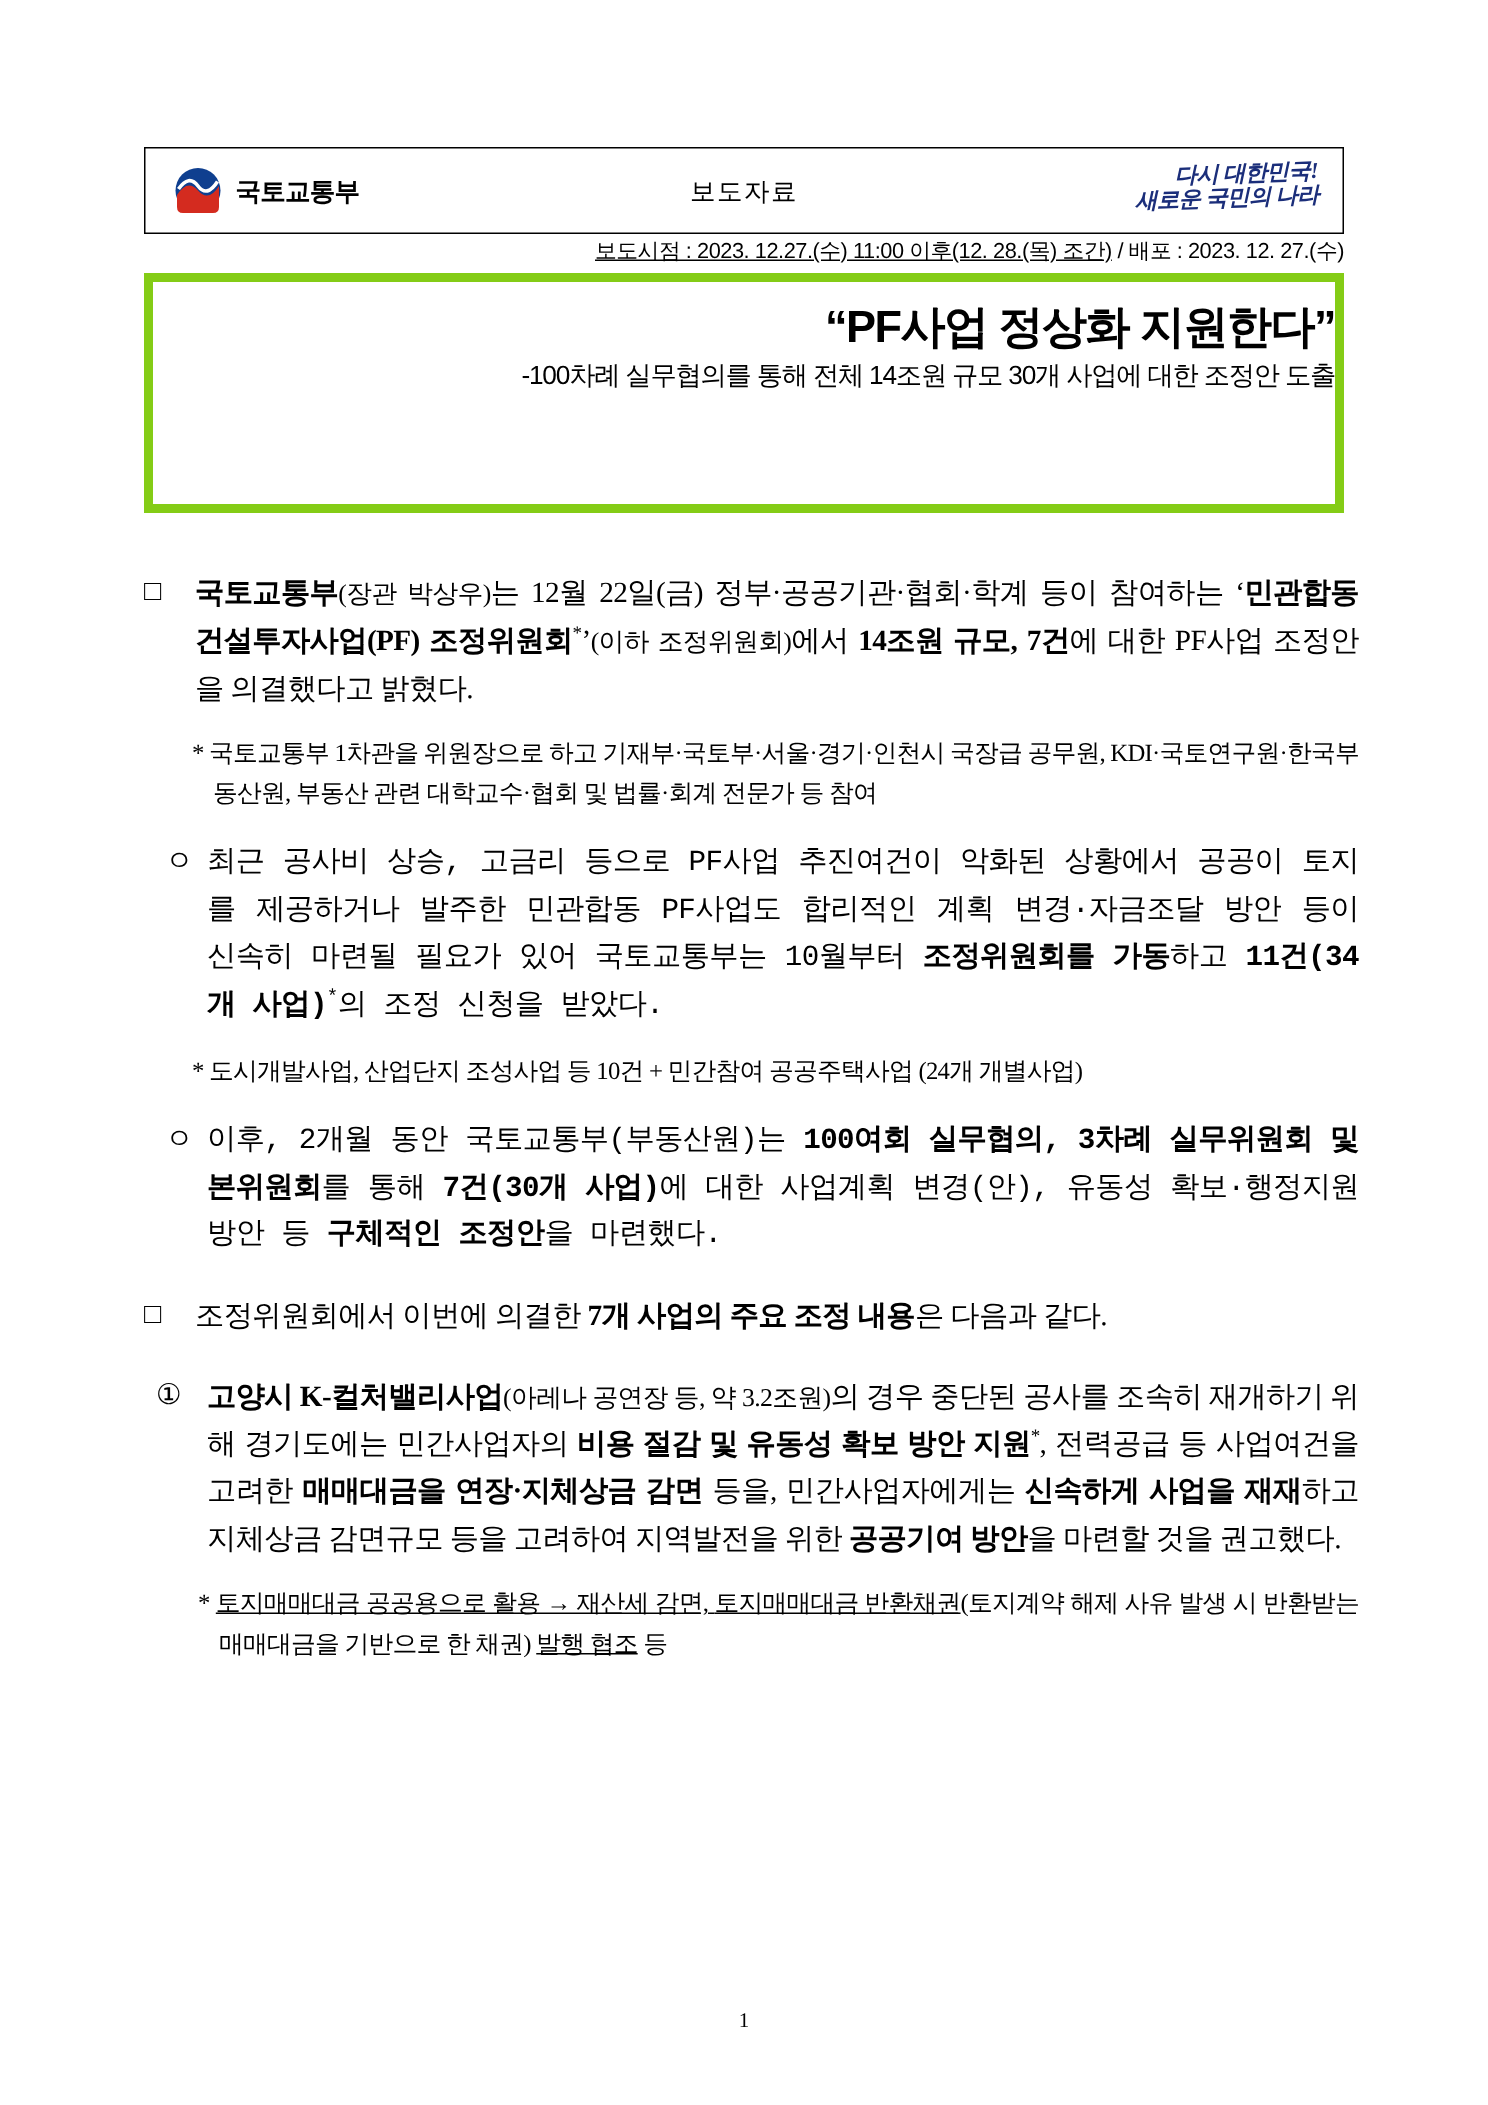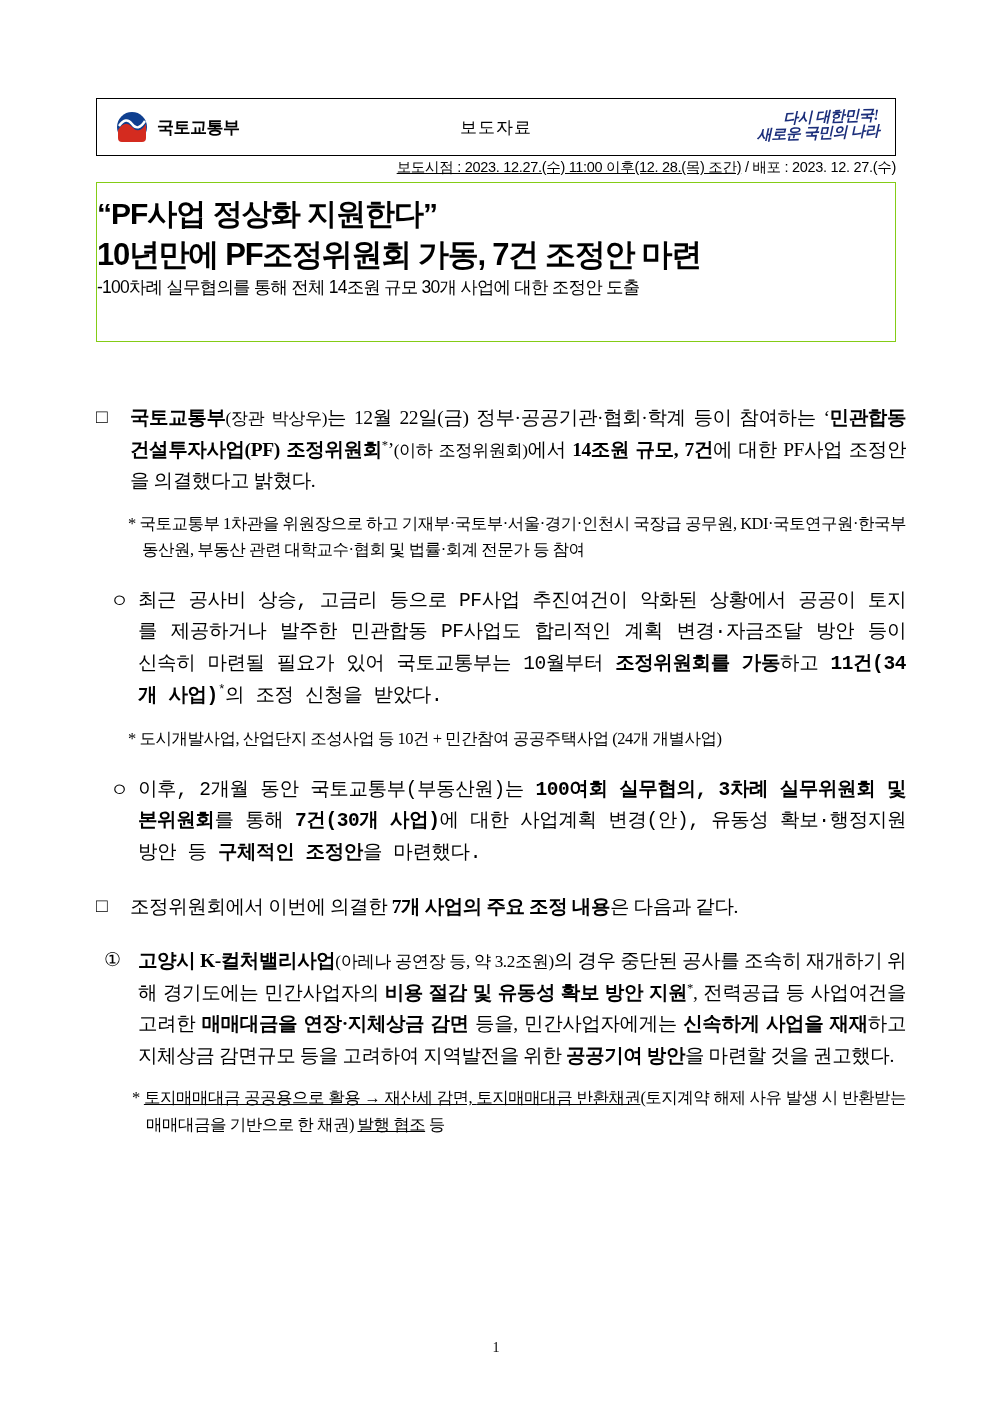--- a/index.html
+++ b/index.html
@@ -91,24 +91,24 @@
   }
   .date-line .ul { text-decoration: underline; }
 
   
   .title-box {
     position: absolute;
     left: 96px;
     top: 182px;
     width: 800px;
     height: 160px;
-    border: 1px solid #84cc16;
+    border: 6px solid #84cc16;
     box-sizing: border-box;
     padding-top: 12px;
-    text-align: left;
+    text-align: right;
   }
   .title-1 {
     font-family: "Liberation Sans", sans-serif;
     font-size: 30px;
     font-weight: bold;
     letter-spacing: -1px;
     line-height: 1.25;
   }
   .title-2 {
     font-family: "Liberation Sans", sans-serif;
@@ -143,21 +143,20 @@
     position: absolute;
     left: 0;
     top: 0;
     width: 28px;
     text-align: left;
     font-size: 19px;
   }
   .para .ptext {
     display: block;
     padding-left: 34px;
-    margin-top: 22px;
   }
   .para.indent-o .ptext { padding-left: 42px; font-family: Liberation Mono, monospace; }
   .para.indent-o .marker { left: 14px; }
   .para.indent-num .marker { left: 8px; }
   .para.indent-num .ptext { padding-left: 42px; }
 
   .note {
     font-size: 16.5px;
     line-height: 1.6;
     letter-spacing: -0.5px;
@@ -205,21 +204,20 @@
       <span class="l2">새로운 국민의 나라</span>
     </div>
   </div>
 
   <div class="date-line">
     <span class="ul">보도시점 : 2023. 12.27.(수) 11:00 이후(12. 28.(목) 조간)</span><span> / </span><span>배포 : 2023. 12. 27.(수)</span>
   </div>
 
   <div class="title-box">
     <div class="title-1">“PF사업 정상화 지원한다”</div>
-    <div class="title-2">10년만에 PF조정위원회 가동, 7건 조정안 마련</div>
     <div class="subtitle">-100차례 실무협의를 통해 전체 14조원 규모 30개 사업에 대한 조정안 도출</div>
   </div>
 
   <div class="body">
 
     <div class="para">
       <span class="marker">□</span>
       <span class="ptext"><b>국토교통부</b><span class="small">(장관 박상우)</span><span>는 12월 22일(금) 정부·공공기관·협회·학계 등이 참여하는 ‘</span><b>민관합동 건설투자사업(PF) 조정위원회</b><span class="sup">*</span><span>’</span><span class="small">(이하 조정위원회)</span><span>에서 </span><b>14조원 규모, 7건</b><span>에 대한 PF사업 조정안을 의결했다고 밝혔다.</span></span>
     </div>
 

